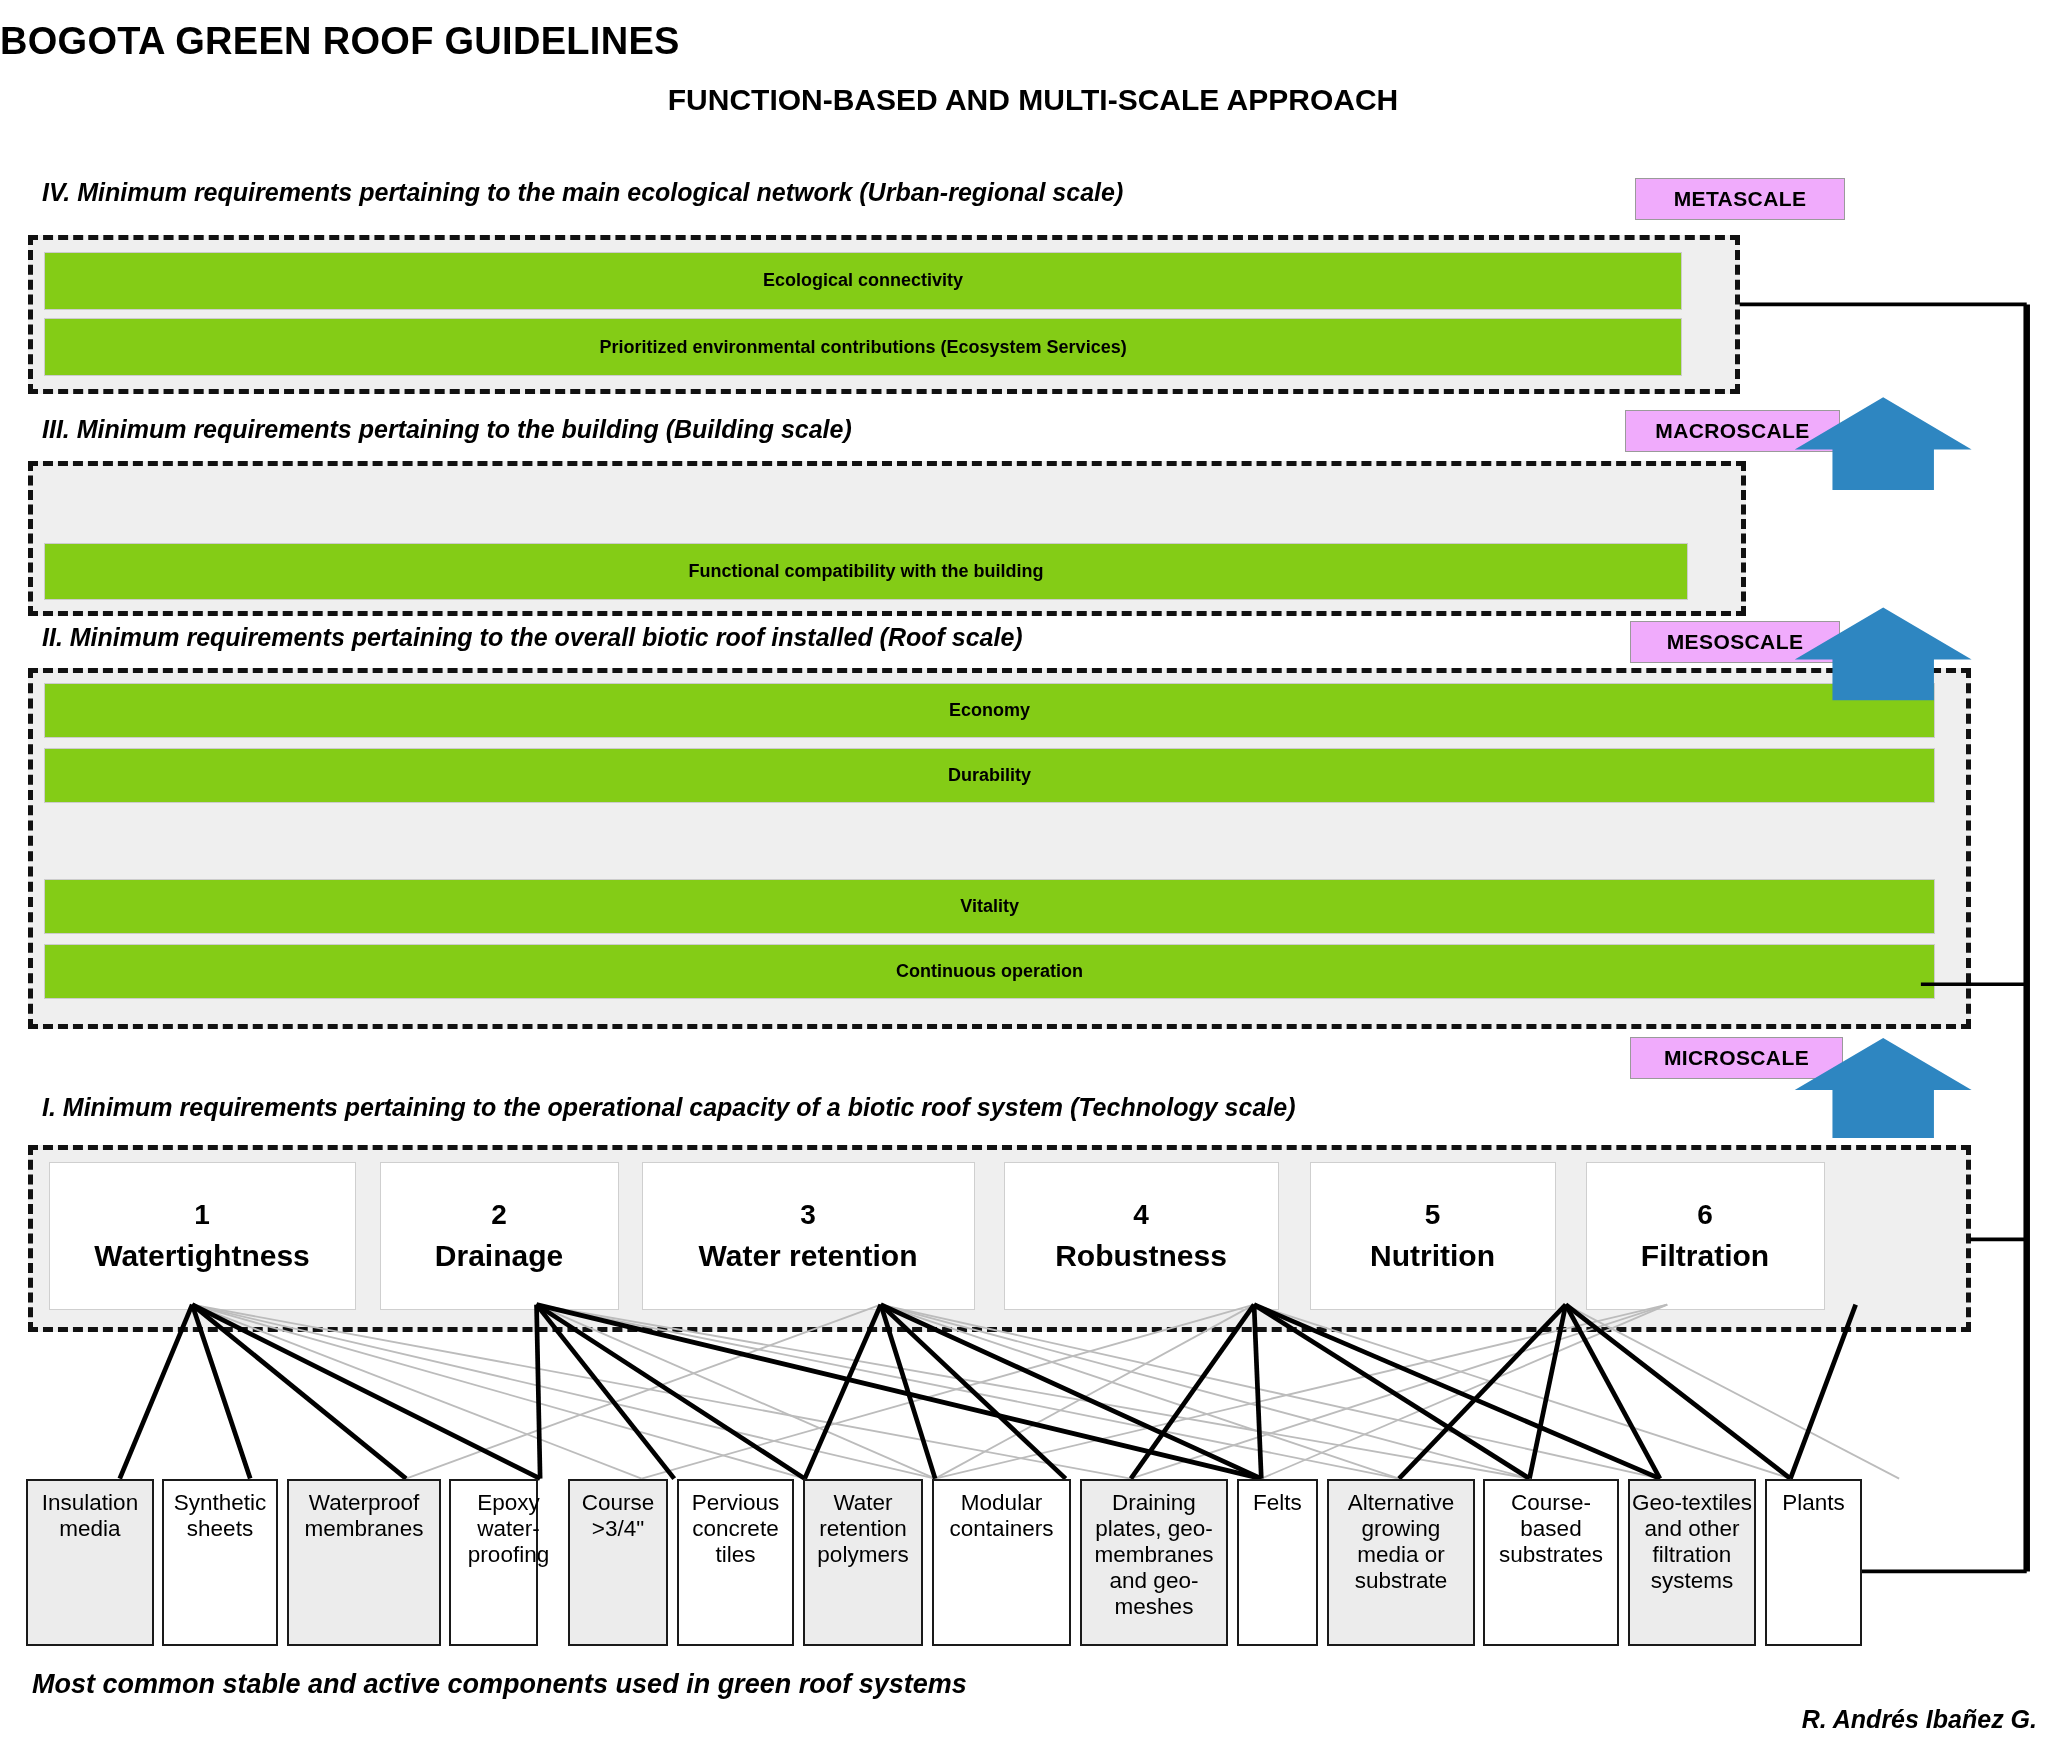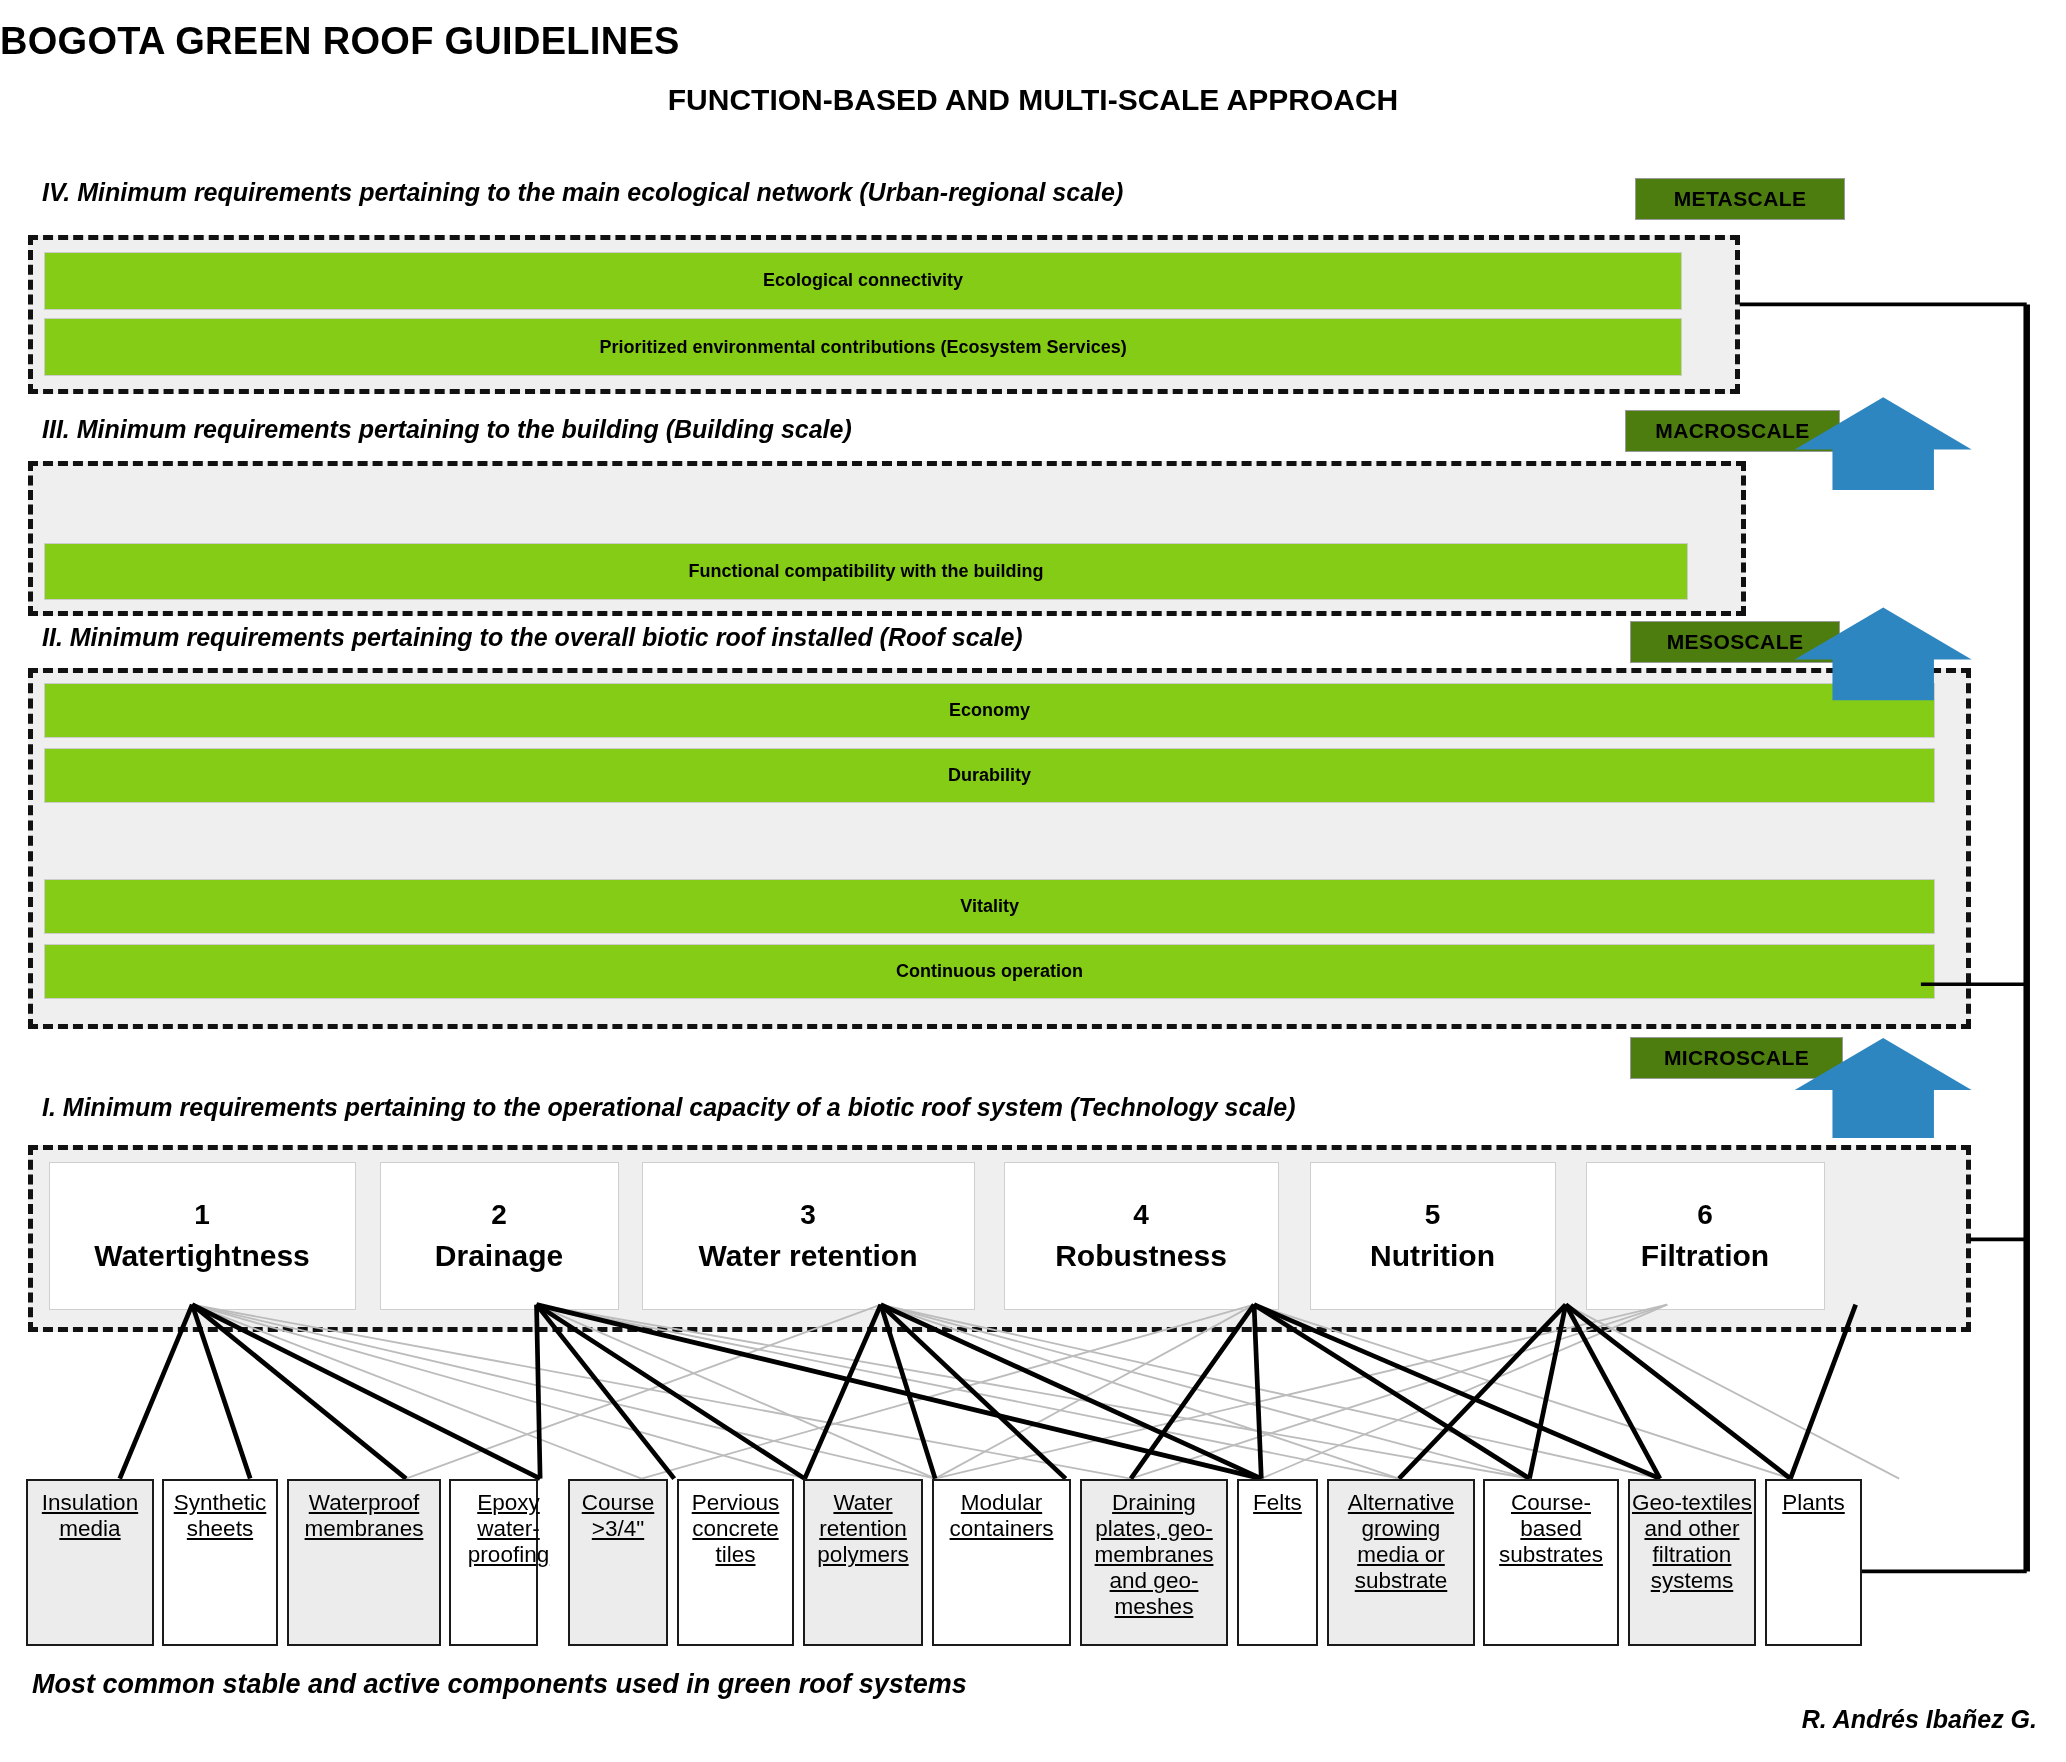--- a/index.html
+++ b/index.html
@@ -29,21 +29,21 @@
   
   .sec-head {
     position: absolute;
     font-size: 25px; font-weight: bold; font-style: italic;
     white-space: nowrap;
   }
 
   
   .badge {
     position: absolute;
-    background: #4d7c0f;
+    background: #f0abfc;
     border: 0.7px solid #9a9a9a;
     font-size: 21px; font-weight: bold;
     letter-spacing: 0.4px;
     display: flex; align-items: center; justify-content: center;
     box-sizing: border-box;
   }
 
   
   .panel {
     position: absolute;
@@ -78,21 +78,20 @@
   
   .comp {
     position: absolute;
     border: 2.2px solid #1a1a1a;
     box-sizing: border-box;
     display: flex; align-items: flex-start; justify-content: center;
     padding-top: 8.7px;
     text-align: center;
     font-size: 22.5px; line-height: 1.16;
     background: #ffffff;
-    text-decoration: underline;
   }
   .comp.shaded { background: #ececec; }
 
   
   .caption {
     position: absolute; left: 32px; top: 1669px;
     font-size: 27px; font-weight: bold; font-style: italic;
     white-space: nowrap;
   }
   .signature {

